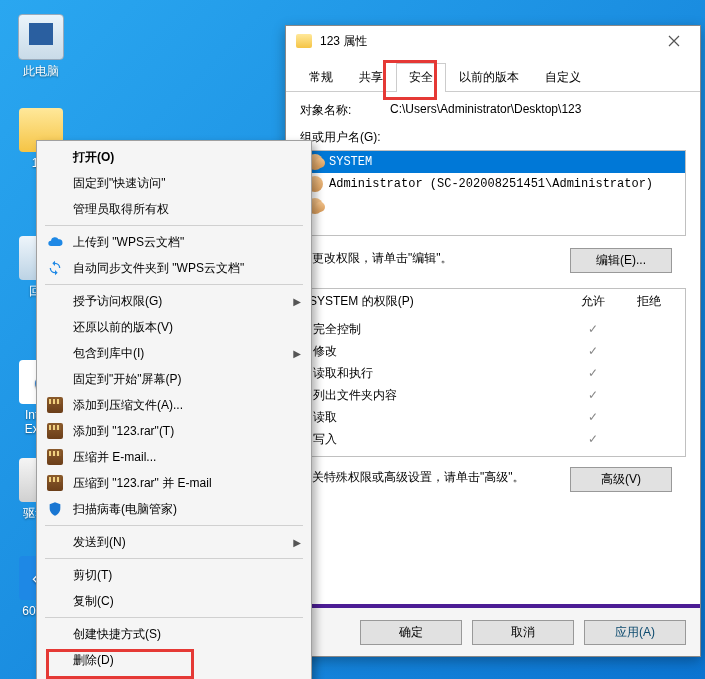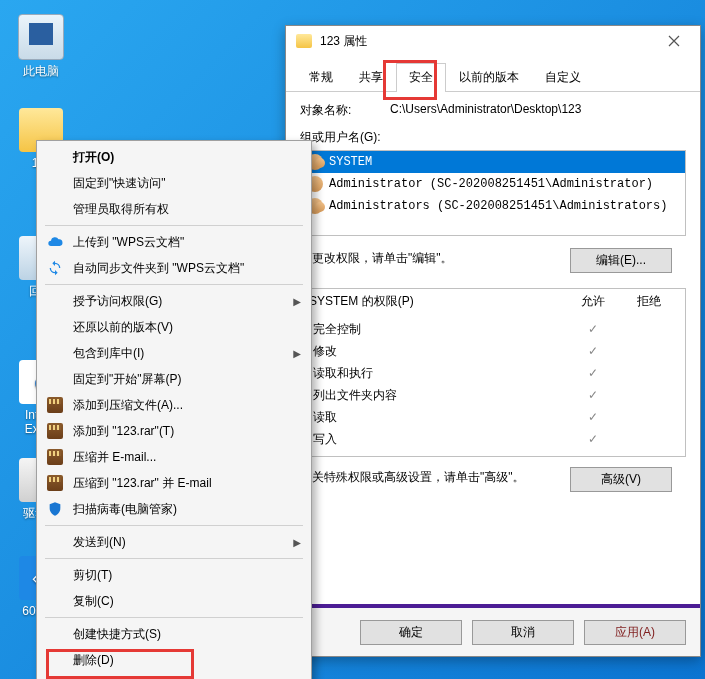--- a/index.html
+++ b/index.html
@@ -115,21 +115,20 @@
         <div class="gitem sel">
           <div class="uicon grp"></div>
           <span>SYSTEM</span>
         </div>
         <div class="gitem">
           <div class="uicon"></div>
           <span>Administrator (SC-202008251451\Administrator)</span>
         </div>
         <div class="gitem">
           <div class="uicon grp"></div>
-          <span>Administrators (SC-202008251451\Administrators)</span>
         </div>
       </div>
       <div style="position:relative;height:28px;">
         <span class="hint">要更改权限，请单击"编辑"。</span>
         <span class="btn rightbtn" style="top:-2px">编辑(E)...</span>
       </div>
       <div class="perm">
         <div class="perm-head">
           <div class="pname">SYSTEM 的权限(P)</div>
           <div class="pcol">允许</div>
@@ -169,21 +168,21 @@
           </div>
       </div>
       <div style="position:relative;height:28px;margin-top:12px;">
         <span class="hint">有关特殊权限或高级设置，请单击"高级"。</span>
         <span class="btn rightbtn" style="top:-2px">高级(V)</span>
       </div>
     </div>
     <div class="footer">
       <div class="btn">确定</div>
       <div class="btn">取消</div>
-      <div class="btn" style="color:#7f1d1d">应用(A)</div>
+      <div class="btn" style="color:#0c4a6e">应用(A)</div>
     </div>
   </div>
 
   <div class="ctxmenu" id="ctxmenu">
       <div class="citem" style="font-weight: 600;">
         <span>打开(O)</span>
       </div>
       <div class="citem">
         <span>固定到"快速访问"</span>
       </div>

